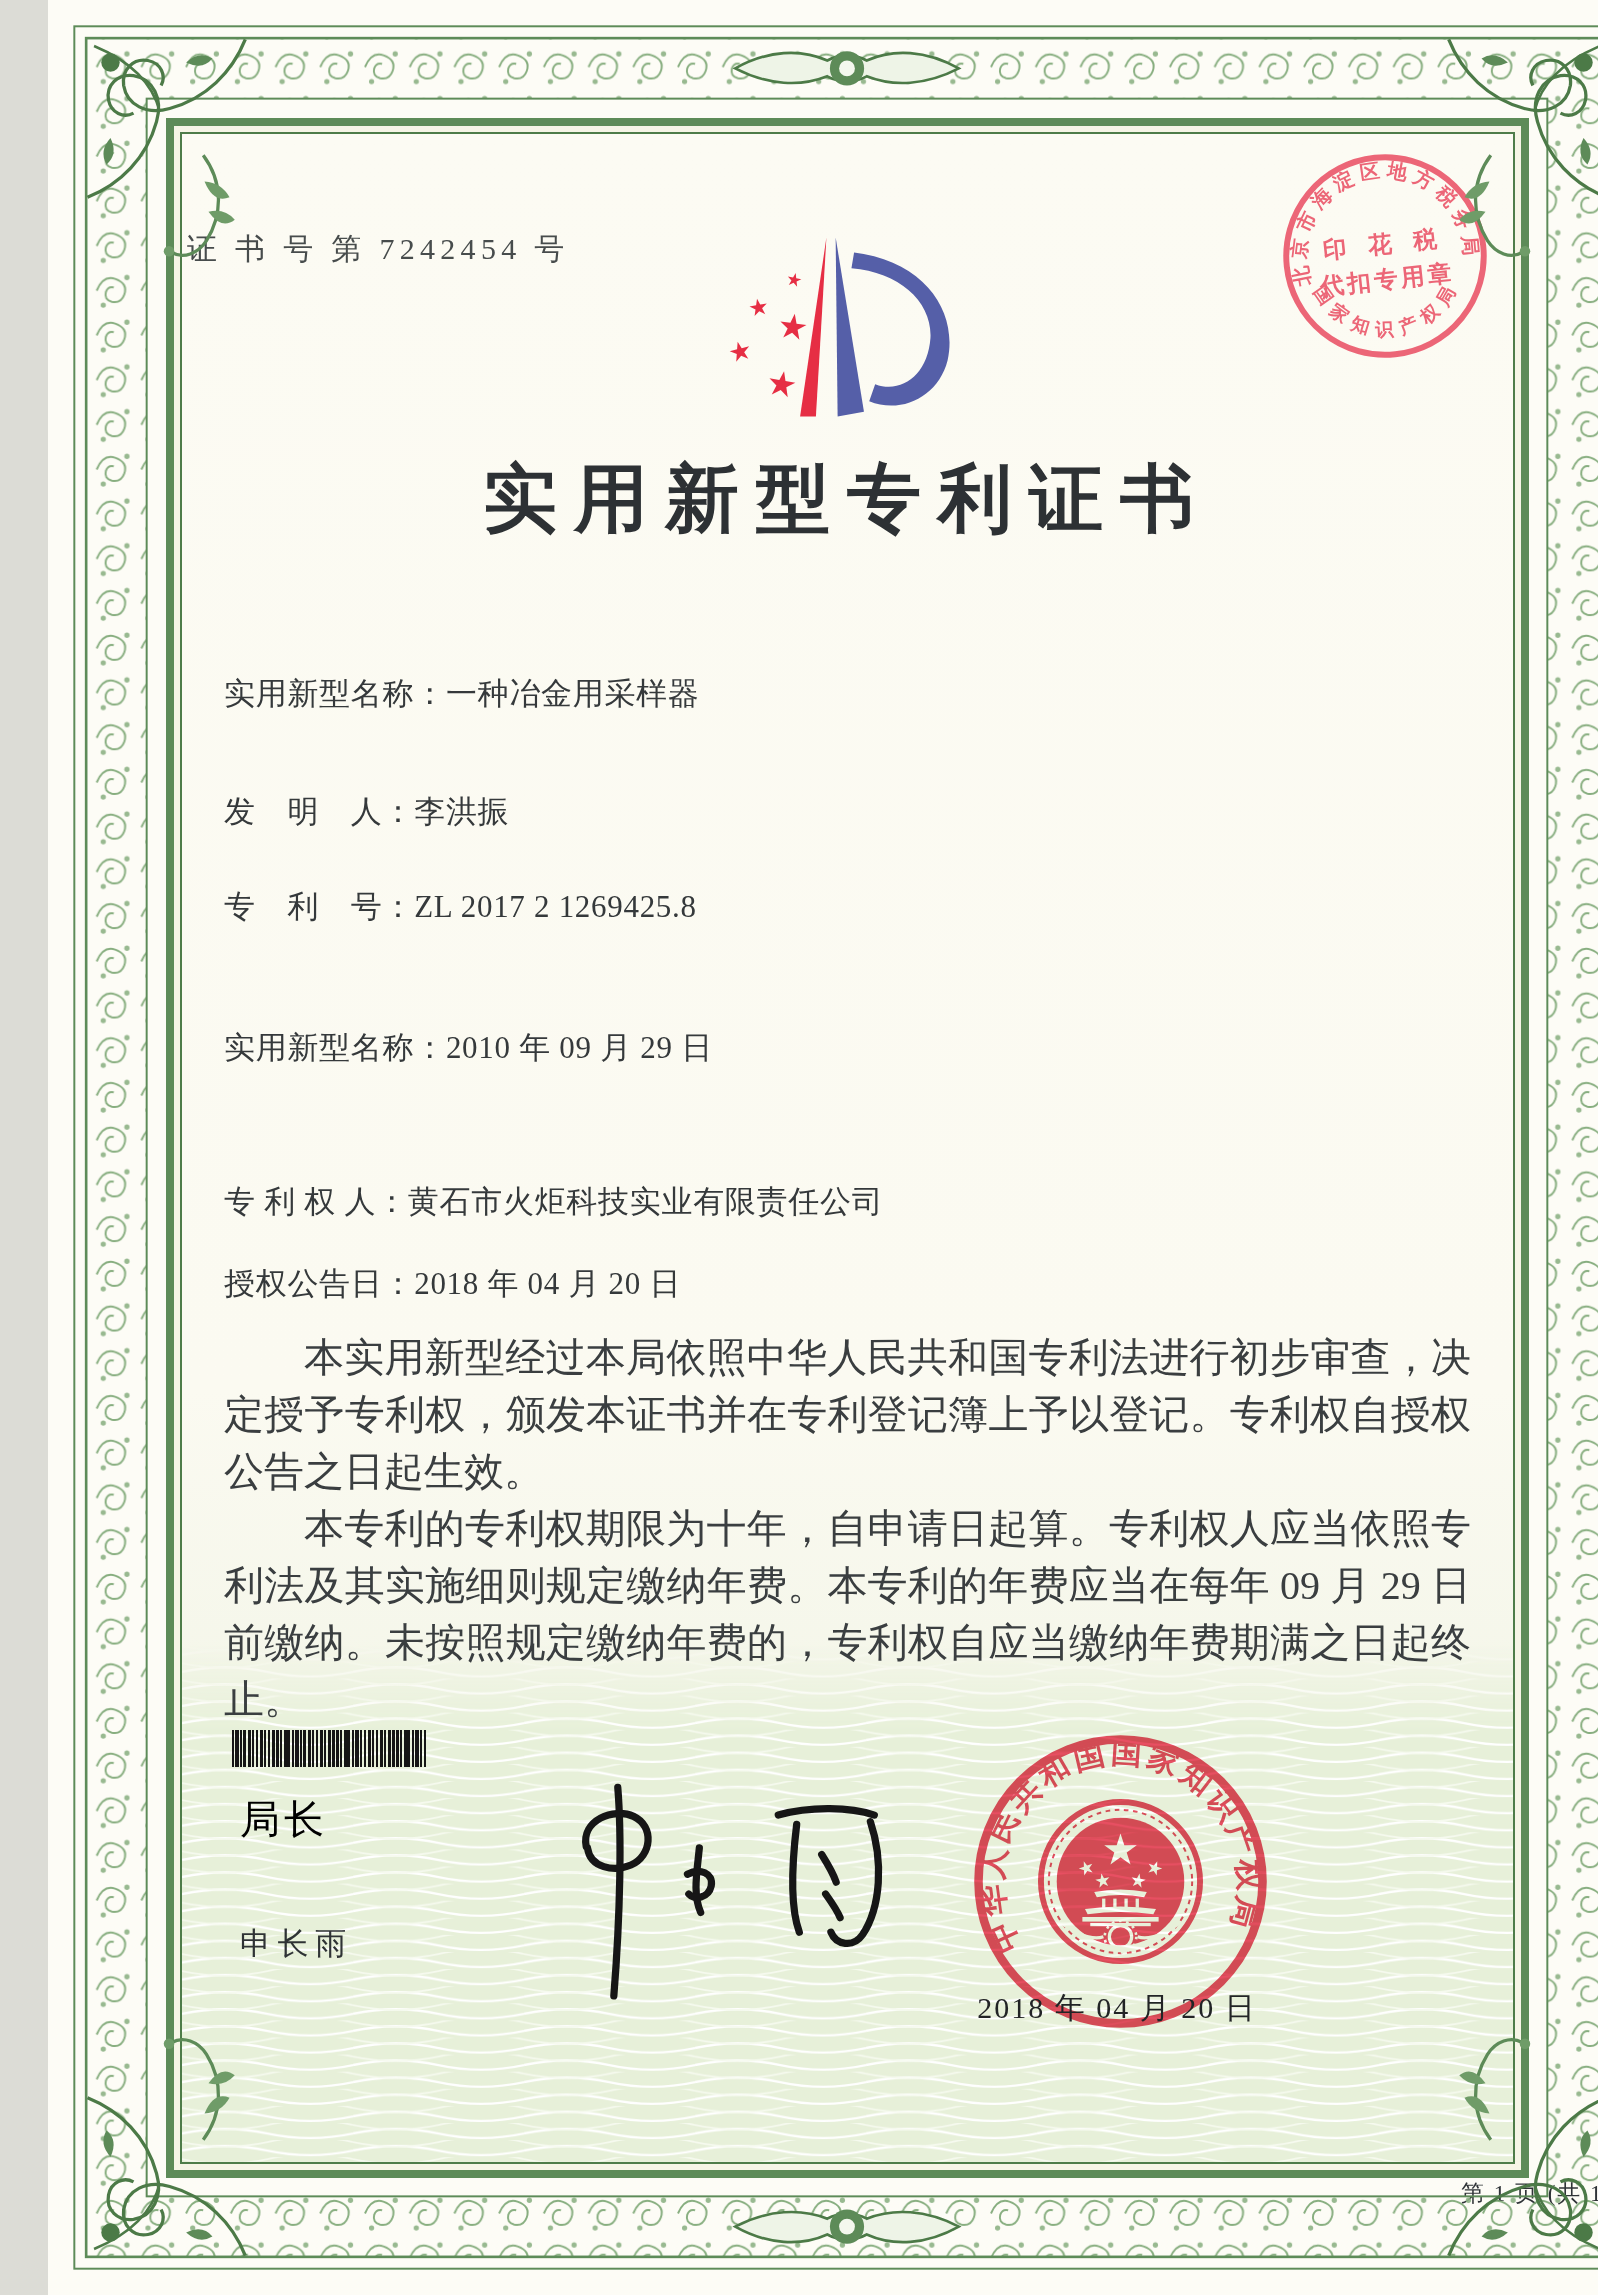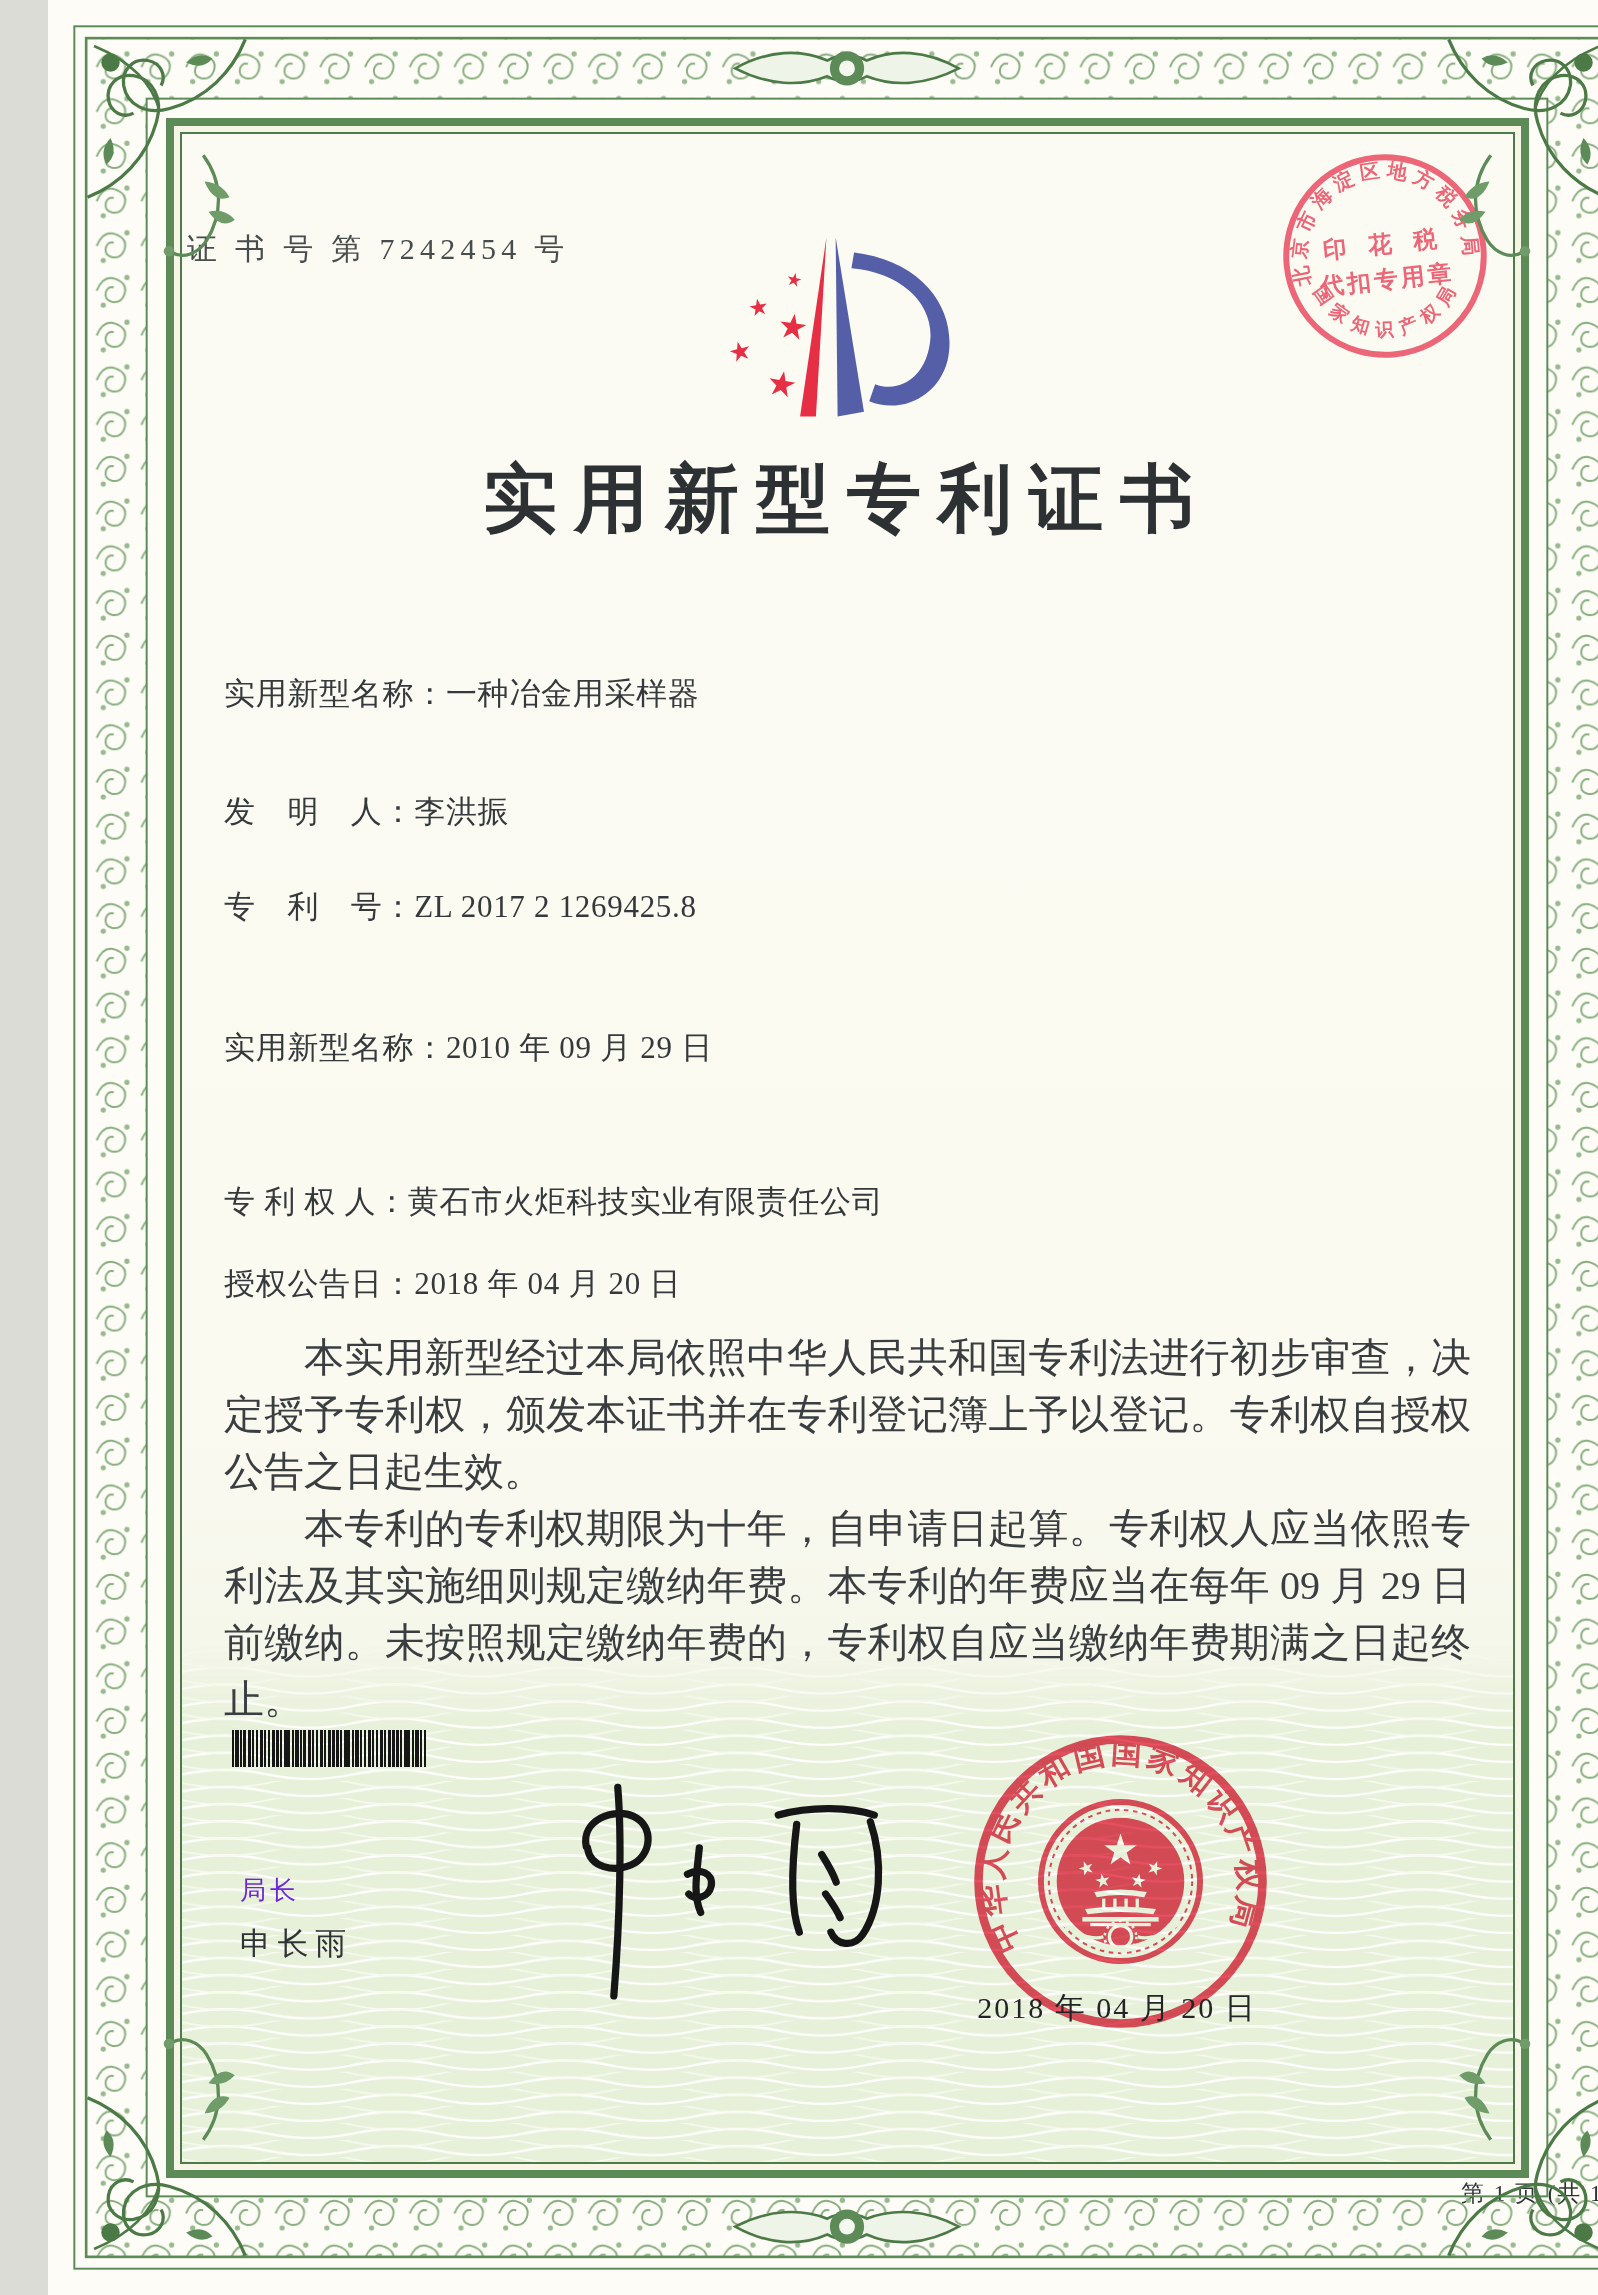--- a/index.html
+++ b/index.html
@@ -22,21 +22,21 @@
          letter-spacing:17px;color:#2d3134;z-index:3;}
   .field{left:176px;font-size:31px;letter-spacing:0.7px;z-index:3;white-space:nowrap;color:#35393b;}
   .paras{left:176px;top:1329px;width:1247px;font-size:40px;line-height:57px;text-align:justify;
          color:#3a3e40;z-index:3;}
   .paras p{margin:0;text-indent:2em;}
   .barcode{left:184px;top:1730px;width:195px;height:37px;z-index:3;
     background-image:
       repeating-linear-gradient(90deg,#151515 0 2px,rgba(0,0,0,0) 2px 4px),
       repeating-linear-gradient(90deg,rgba(0,0,0,0) 0 2.6px,#151515 2.6px 4px,rgba(0,0,0,0) 4px 8.6px),
       repeating-linear-gradient(90deg,#151515 0 1.3px,rgba(0,0,0,0) 1.3px 6px);}
-  .officer-title{left:192px;top:1873px;font-size:26px;letter-spacing:4px;color:#6d28d9;z-index:3;}
+  .officer-title{left:192px;top:1792px;font-size:40px;letter-spacing:4px;color:#000000;z-index:3;}
   .officer-name{left:192px;top:1923px;font-size:31px;letter-spacing:6.6px;color:#2f3335;z-index:3;}
   .signature{left:454px;top:1769px;z-index:3;}
   .seal{left:918px;top:1727px;z-index:3;mix-blend-mode:multiply;opacity:.95;}
   .seal-date{left:911px;top:1988px;width:316px;text-align:center;font-size:30px;
              letter-spacing:2px;color:#222426;z-index:5;}
   .footer{left:0;top:2178px;width:100%;text-align:right;font-size:23px;letter-spacing:2px;
           color:#2f3337;z-index:3;}
 </style>
 </head>
 <body>

